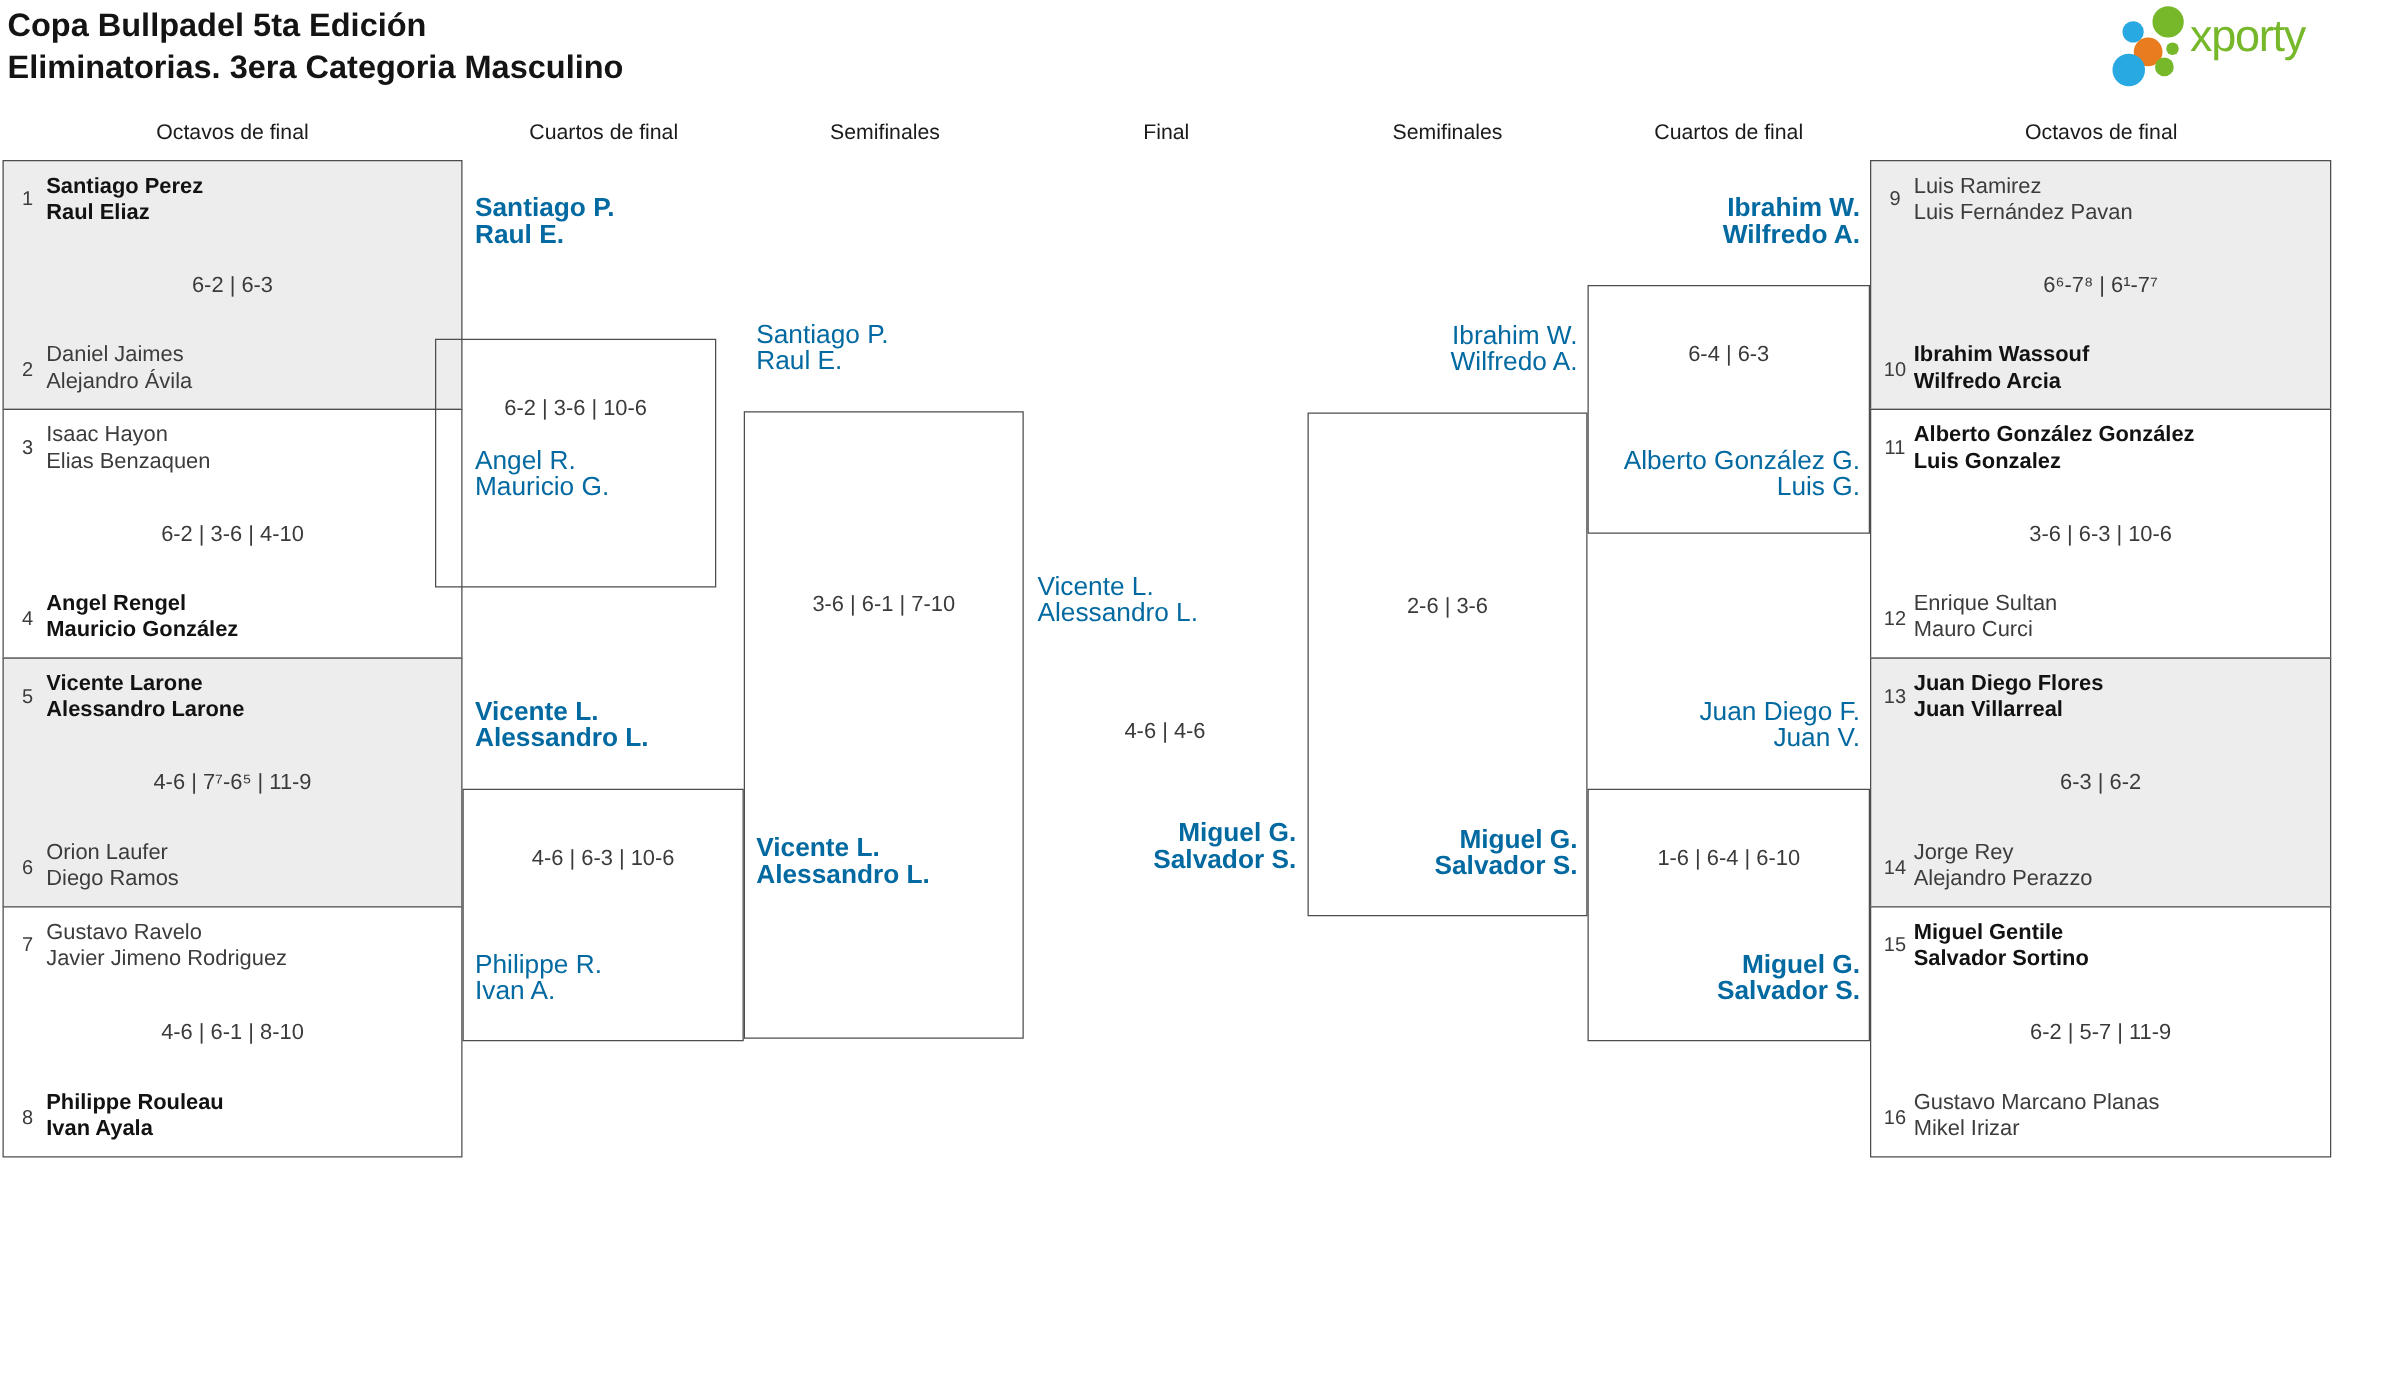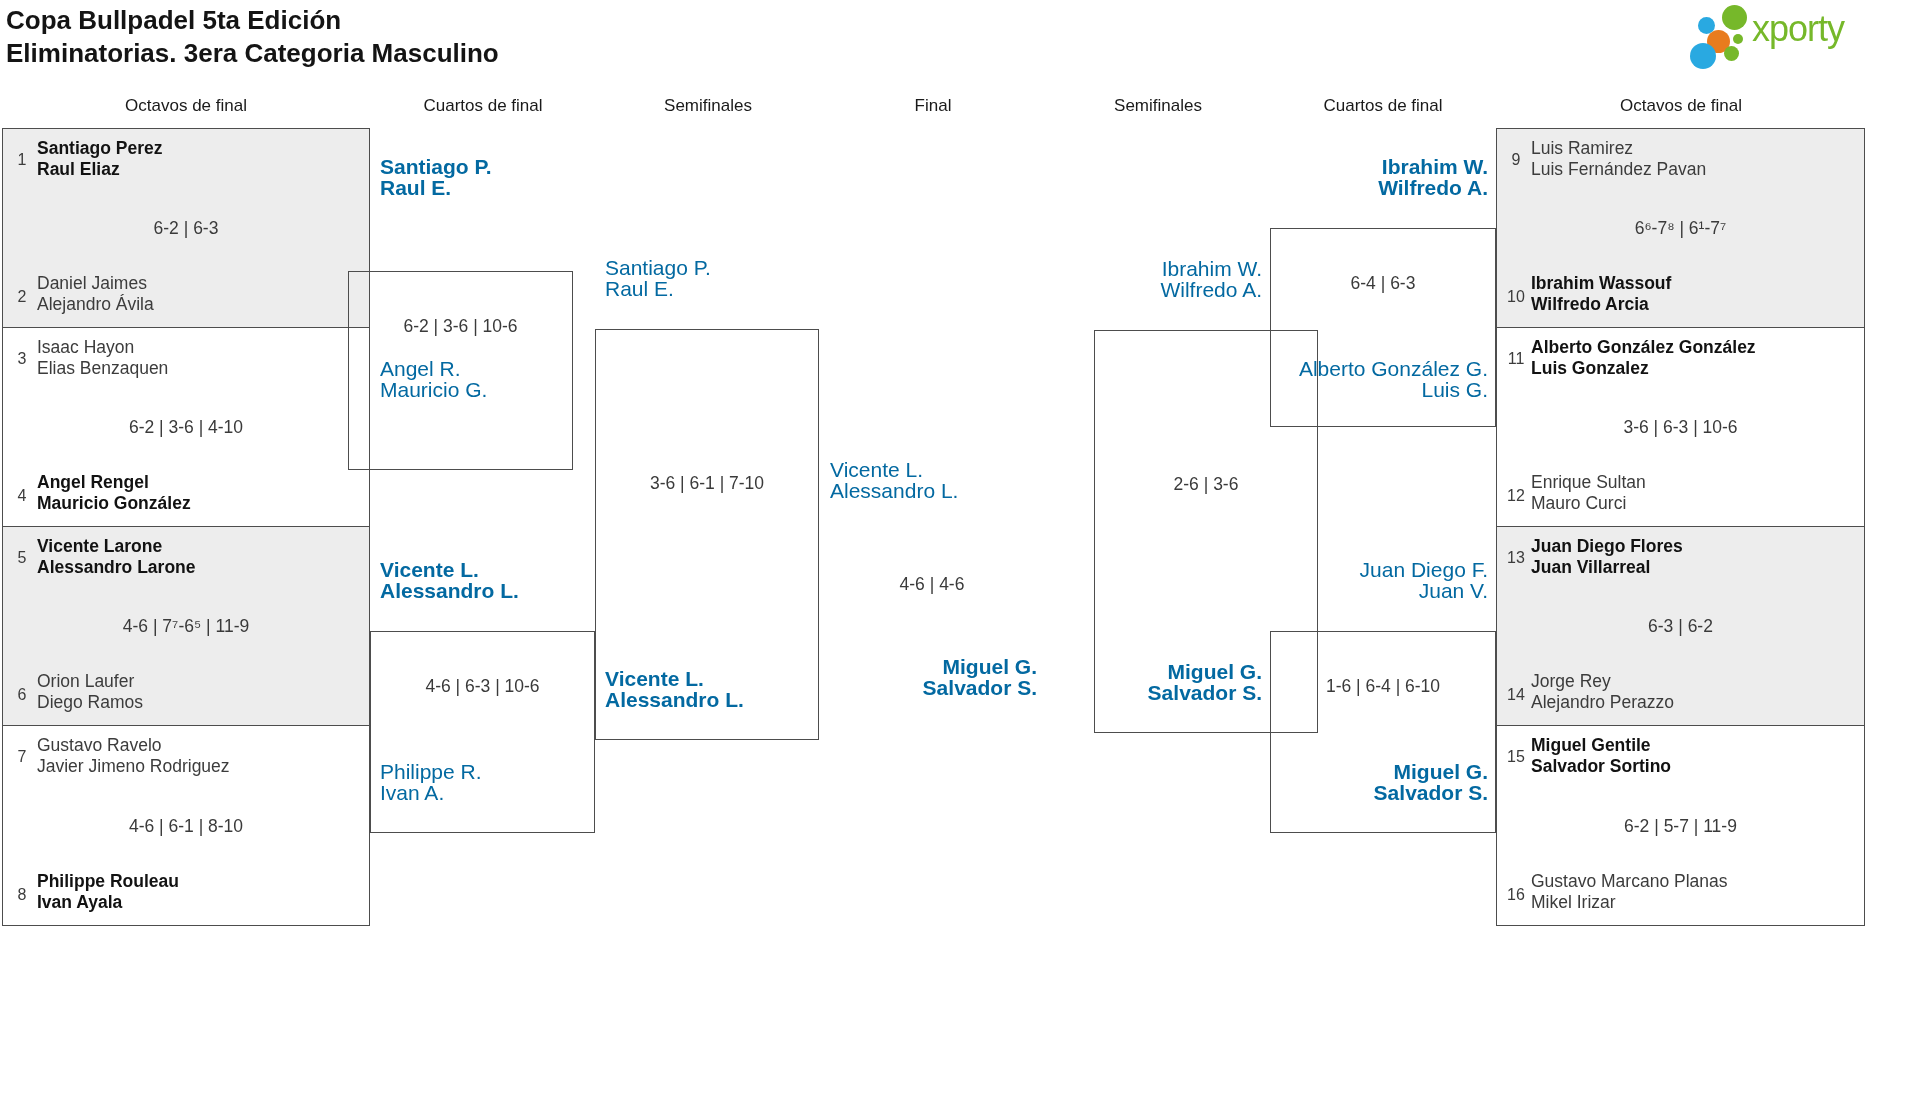--- a/index.html
+++ b/index.html
@@ -227,24 +227,24 @@
   </div>
   <div class="fteam right" style="left:1280px;top:358px;width:208px;">
     <div>Alberto González G.</div>
     <div>Luis G.</div>
   </div>
   <div class="fteam right w" style="left:1280px;top:761px;width:208px;">
     <div>Miguel G.</div>
     <div>Salvador S.</div>
   </div>
 
-  <div class="rect" style="left:595px;top:329px;width:224px;height:411px;">
+  <div class="rect" style="left:595px;top:329px;width:224px;height:502px;">
     <div class="sscore">3-6 | 6-1 | 7-10</div>
   </div>
-  <div class="rect" style="left:1046px;top:330px;width:224px;height:403px;margin-left:48px;">
+  <div class="rect" style="left:1046px;top:330px;width:224px;height:403px;">
     <div class="sscore">2-6 | 3-6</div>
   </div>
 
   <div class="fteam" style="left:605px;top:257px;">
     <div>Santiago P.</div>
     <div>Raul E.</div>
   </div>
   <div class="fteam w" style="left:605px;top:668px;">
     <div>Vicente L.</div>
     <div>Alessandro L.</div>

